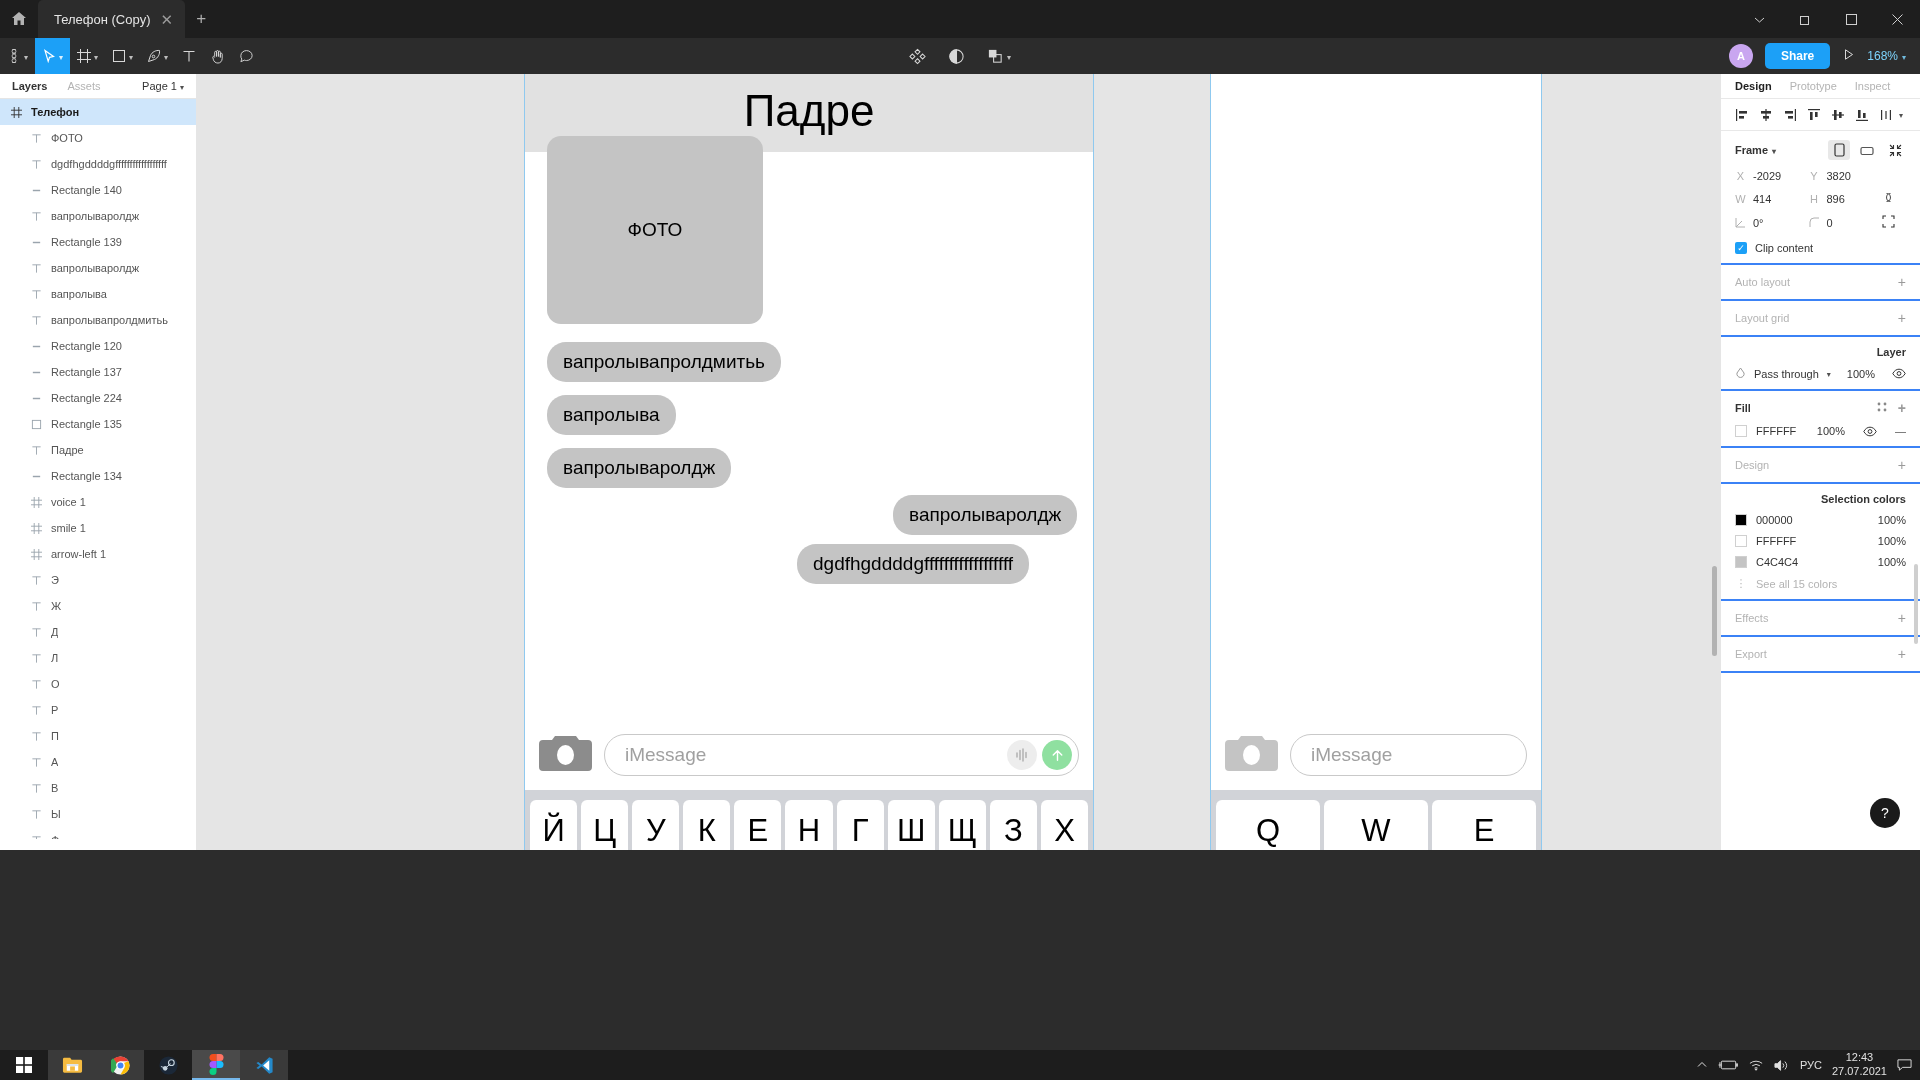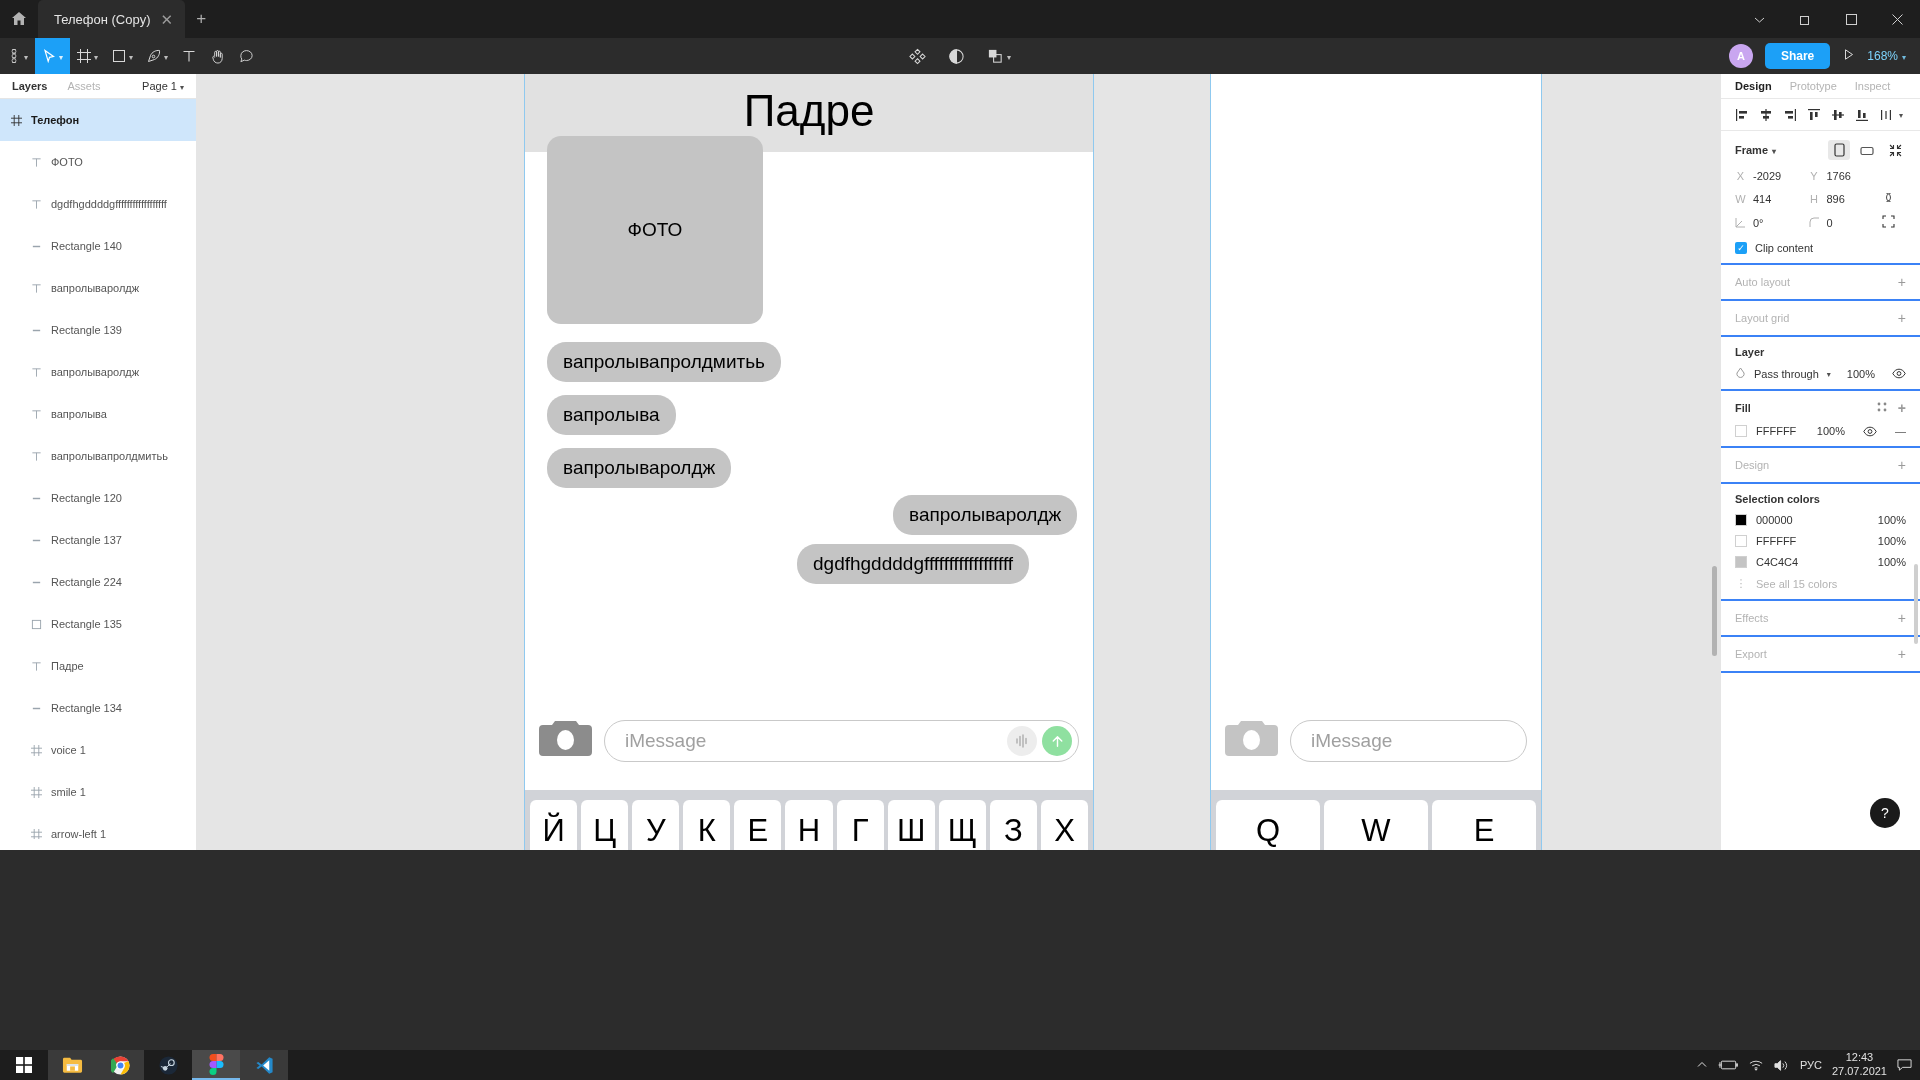--- a/index.html
+++ b/index.html
@@ -74,21 +74,21 @@
   }
   .lp-tabs{
     height:25px; display:flex; align-items:center; padding:0 12px;
     font-size:11px; gap:20px; border-bottom:1px solid #e5e5e5;
   }
   .lp-tabs .t{ color:#b3b3b3; cursor:pointer; }
   .lp-tabs .t.on{ color:#333; font-weight:bold; }
   .lp-page{ margin-left:auto; color:#333; display:flex; gap:3px; align-items:center; }
   .layerlist{ overflow:hidden; height:740px; }
   .lrow{
-    height:42px; display:flex; align-items:center; gap:8px;
+    height:26px; display:flex; align-items:center; gap:8px;
     font-size:11px; color:#555; cursor:pointer; padding-left:10px;
   }
   .lrow.sel{ background:#cfe6fb; color:#1a1a1a; font-weight:bold; padding-left:10px; }
   .lrow.child{ padding-left:30px; }
   .lrow .ic{ width:13px; height:13px; flex:0 0 13px; color:#9aa4ad;
             display:flex; align-items:center; justify-content:center; }
   .lrow.sel .ic{ color:#333; }
   .lname{ white-space:nowrap; overflow:hidden; }
   .hscroll{
     position:absolute; bottom:6px; left:198px; width:112px; height:5px;
@@ -117,21 +117,21 @@
     display:flex; align-items:center; justify-content:center;
     font-size:19px; color:#000;
   }
   .bubble{
     position:absolute; background:#c4c4c4; border-radius:19px;
     padding:9px 16px; font-size:19px; color:#000; white-space:nowrap;
   }
 
   .msgbar{
     position:absolute; left:0; bottom:74px; width:100%; height:70px;
-    background:#fff; display:flex; align-items:flex-start; padding:0 14px; gap:12px;
+    background:#fff; display:flex; align-items:center; padding:0 14px; gap:12px;
   }
   .cam{ width:53px; height:40px; flex:0 0 53px; }
   .msgfield{
     flex:1; height:42px; border:1px solid #c9c9c9; border-radius:21px;
     display:flex; align-items:center; padding:0 6px 0 20px;
     font-size:19px; color:#a0a0a0;
   }
   .field-icons{ margin-left:auto; display:flex; align-items:center; gap:5px; }
   .voice-c{ width:30px; height:30px; border-radius:50%; background:#ededed;
     display:flex; align-items:center; justify-content:center; }
@@ -166,21 +166,21 @@
   .rp-tabs .t.on{ color:#222; font-weight:bold; }
   .align-row{
     height:32px; display:flex; align-items:center; gap:2px; padding:0 10px;
     border-bottom:1px solid #e8e8e8;
   }
   .align-row .ab{
     width:22px; height:22px; display:flex; align-items:center; justify-content:center;
     color:#333; cursor:pointer;
   }
   .sec{ padding:9px 14px; border-bottom:2px solid #3b82f6; }
-  .sec-hd{ display:flex; align-items:center; font-weight:bold; color:#333; }
+  .sec-hd{ display:flex; align-items:center; font-weight:bold; color:#333;justify-content:flex-end; }
   .sec-hd.muted{ color:#b3b3b3; font-weight:normal; }
   .plus{ margin-left:auto; color:#9a9a9a; font-size:14px; cursor:pointer; }
   .frame-hd{ display:flex; align-items:center; height:20px; }
   .frame-hd .lbl{ display:flex; align-items:center; gap:4px; font-weight:bold; }
   .ori{ margin-left:auto; display:flex; align-items:center; gap:6px; }
   .ori .b{
     width:22px; height:20px; display:flex; align-items:center; justify-content:center;
     border-radius:3px; cursor:pointer;
   }
   .ori .b.on{ background:#e8e8e8; }
@@ -759,21 +759,21 @@
       </span>
     </div>
 
     <div class="grid2">
       <div class="fld">
         <span class="k">X</span>
         <span class="v">-2029</span>
       </div>
       <div class="fld">
         <span class="k">Y</span>
-        <span class="v">1766</span>
+        <span class="v">3820</span>
       </div>
       <div></div>
 
       <div class="fld">
         <span class="k">W</span>
         <span class="v">414</span>
       </div>
       <div class="fld">
         <span class="k">H</span>
         <span class="v">896</span>

